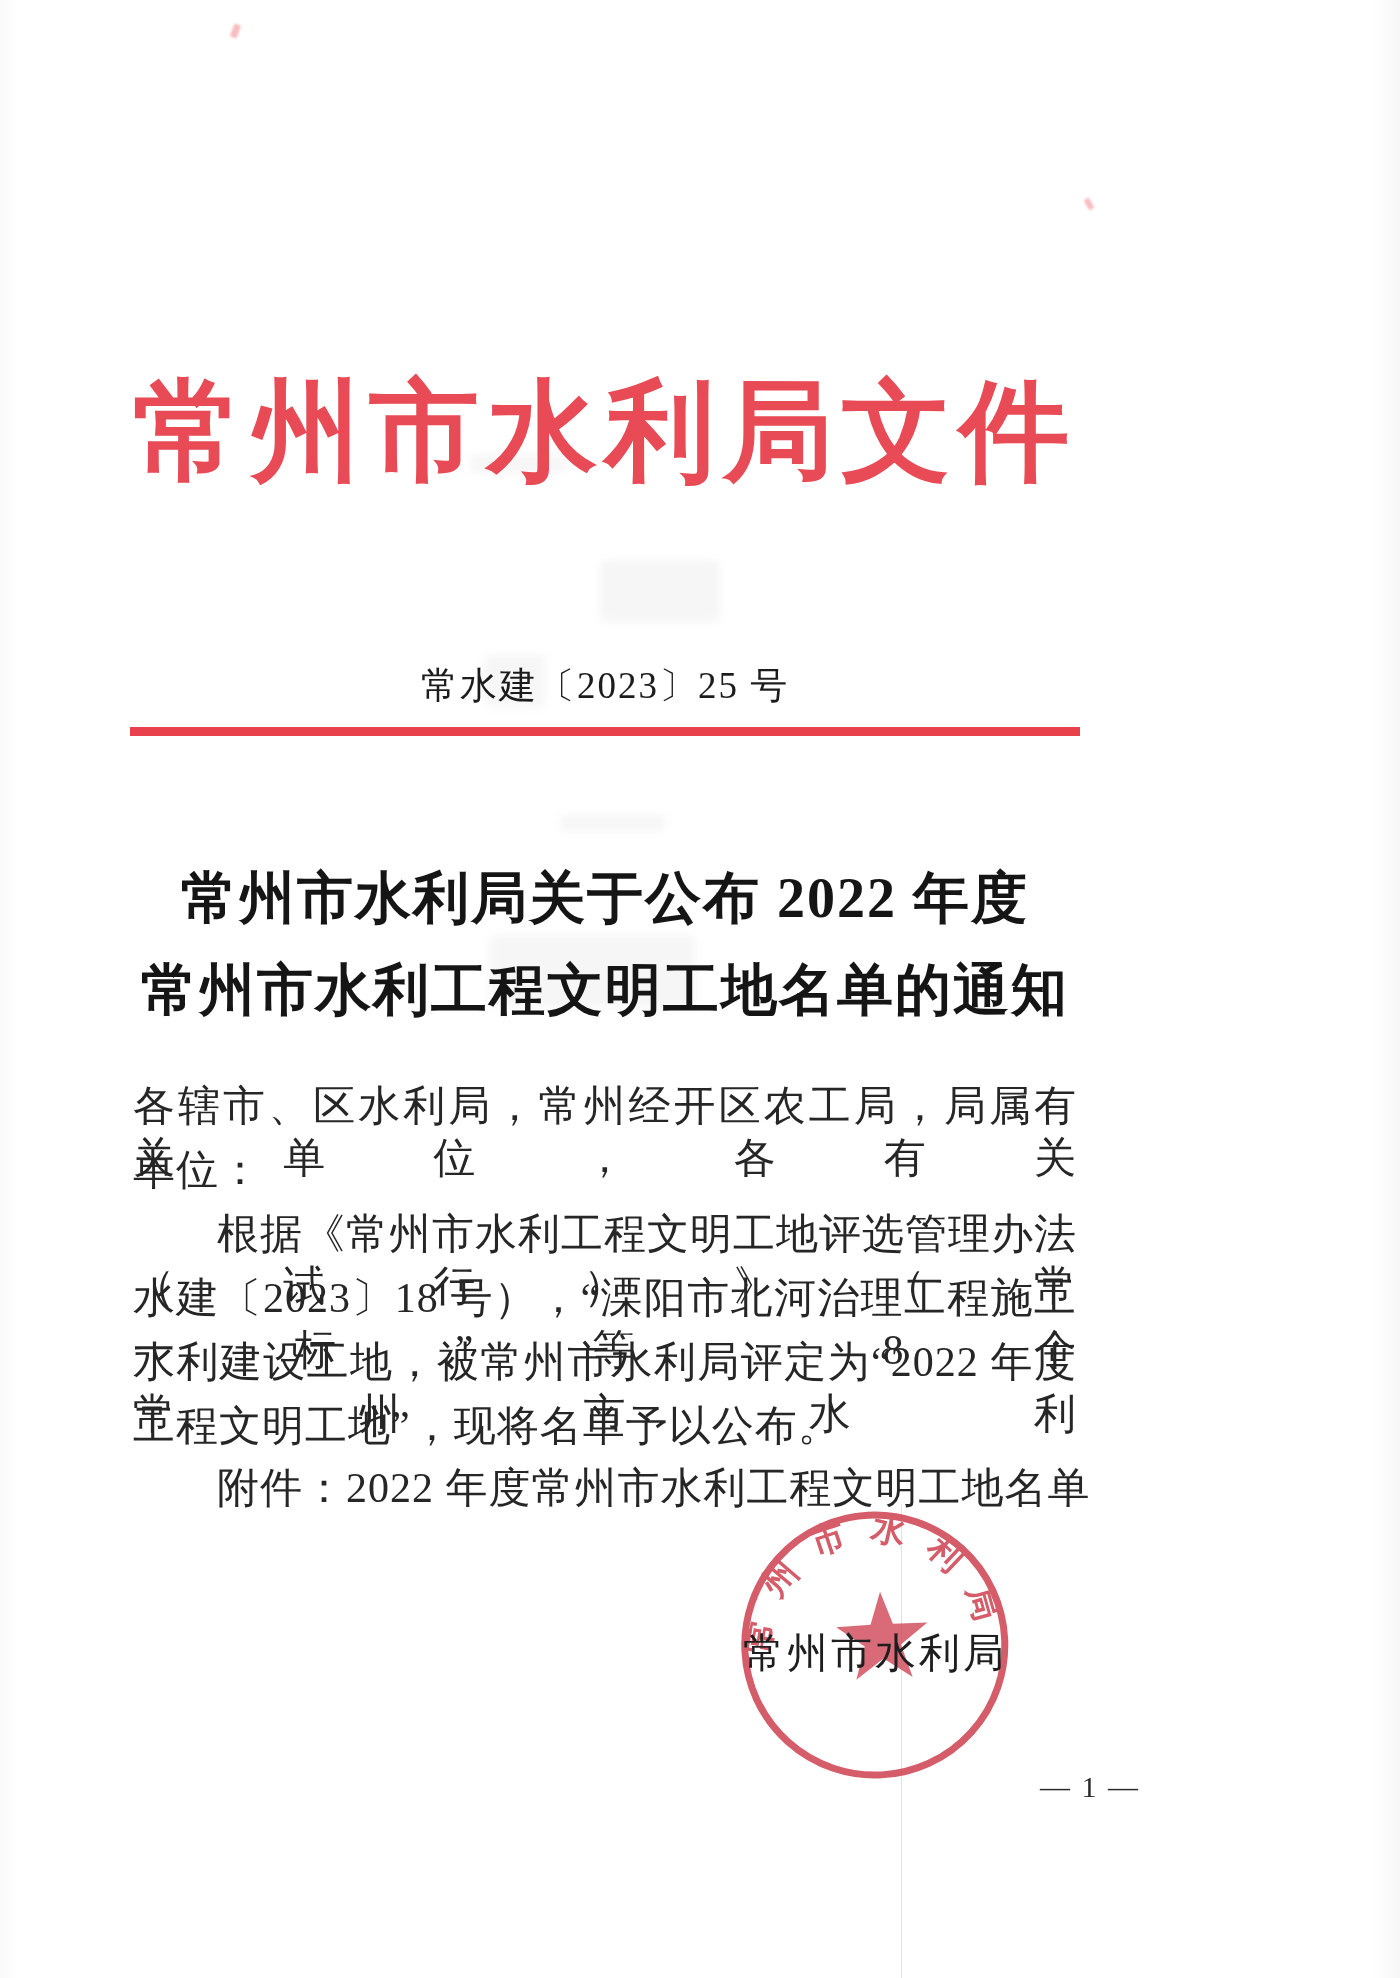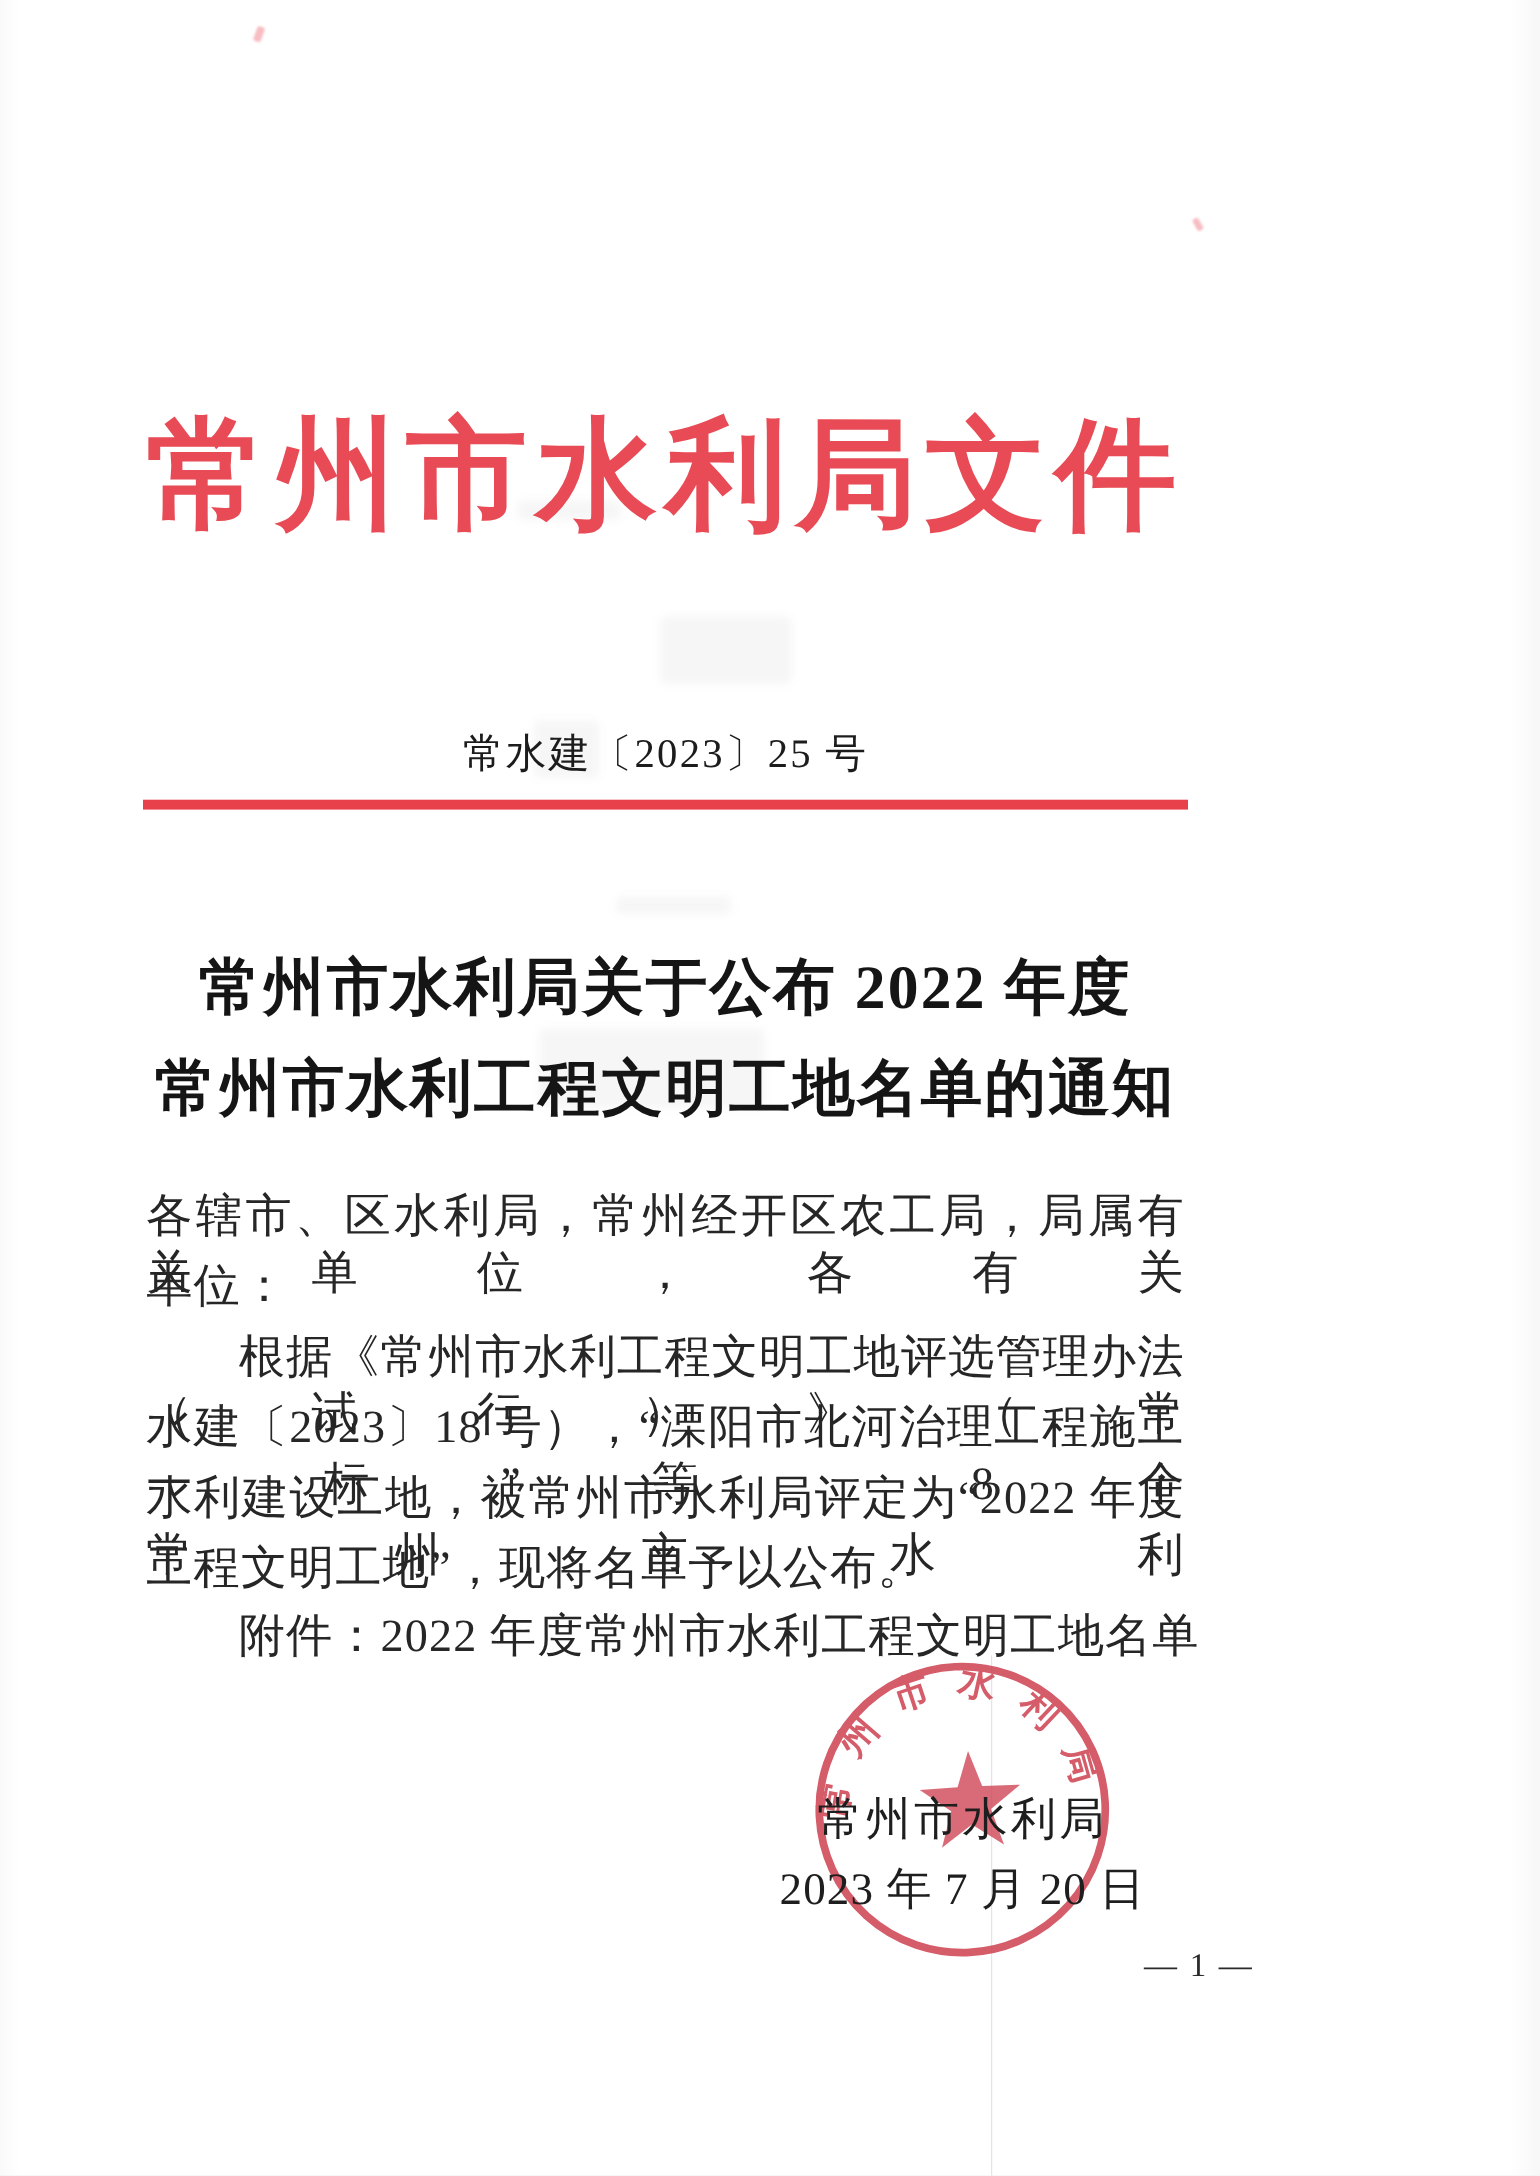--- a/index.html
+++ b/index.html
@@ -123,17 +123,16 @@
       <path id="sealArc" d="M 42.3 172.6 A 104 104 0 1 1 237.7 172.6" fill="none"></path>
     </defs>
     <text font-size="34" letter-spacing="22" fill="#cf4453" font-family="Liberation Serif, DejaVu Serif, serif" font-weight="700" style="fill: rgb(207, 68, 83);">
       <textPath href="#sealArc" startOffset="50%" text-anchor="middle">常州市水利局</textPath>
     </text>
   </svg>
 
   <div class="scan-line"></div>
 
   <div class="sig issuer">常州市水利局</div>
-  <div class="sig date">2023 年 7 月 20 日</div>
 
   <div class="page-number">— 1 —</div>
 
 </div>
 
 </body></html>

